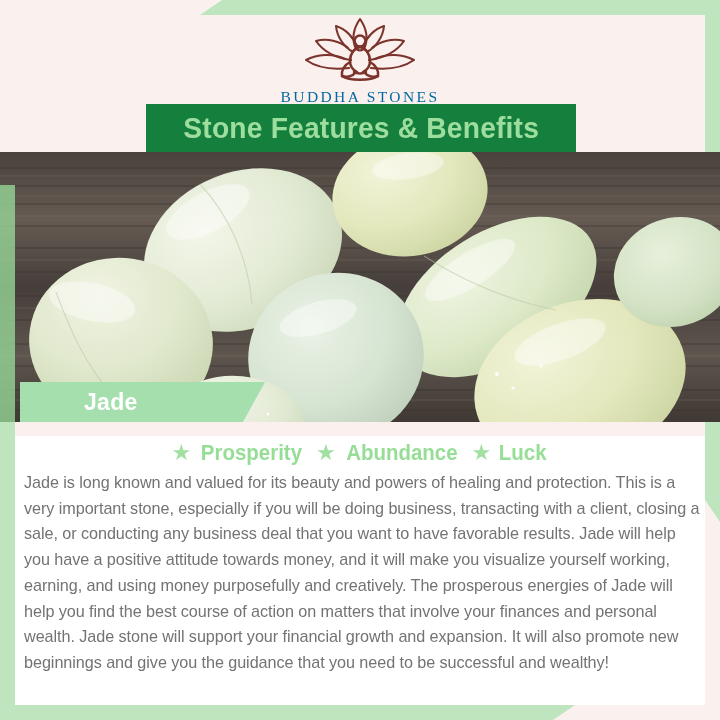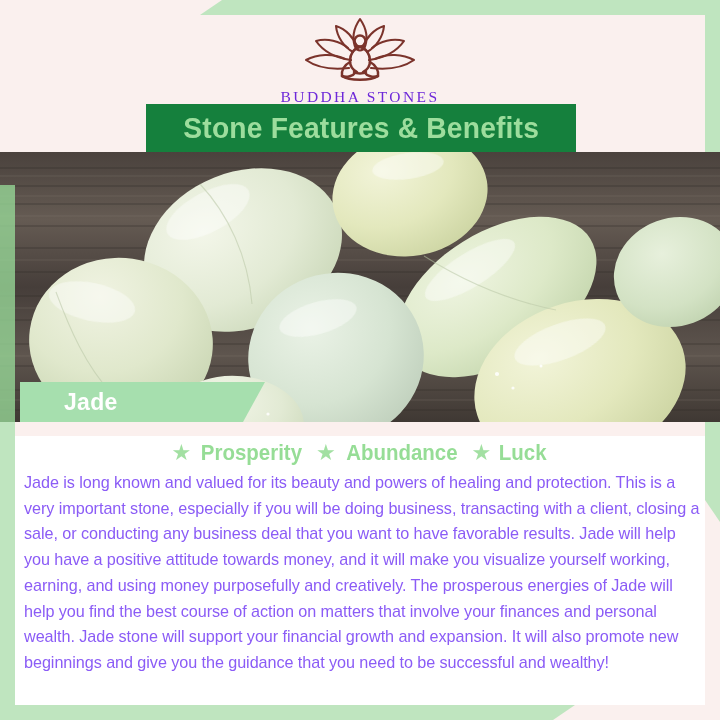--- a/index.html
+++ b/index.html
@@ -36,21 +36,21 @@
   
   #logo-block{
     position:absolute;top:12px;left:0;width:720px;height:130px;
     display:flex;flex-direction:column;align-items:center;justify-content:flex-start;
     pointer-events:none;
   }
   #logo-mark{width:118px;height:72px;display:block;}
   #logo-word{
     margin-top:4px;
     font-family:"Liberation Serif","DejaVu Serif",serif;
-    font-size:15.5px;letter-spacing:2.4px;color:#6d28d9;
+    font-size:15.5px;letter-spacing:2.4px;color:#0369a1;
     font-weight:400;
   }
 
   
   #headline-band{
     position:absolute;top:104px;left:146px;width:430px;height:48px;
     background:#15803d;
     display:flex;align-items:center;justify-content:center;
   }
   #headline-text{
@@ -76,21 +76,21 @@
 
   
   #jade-band{
     position:absolute;top:382px;left:20px;width:245px;height:40px;
     background:#a6dfae;
     clip-path:polygon(0 0,100% 0,calc(100% - 22px) 100%,0 100%);
     display:flex;align-items:center;
   }
   #jade-label{
     color:#ffffff;font-size:23px;font-weight:bold;
-    margin-left:44px;letter-spacing:.3px;
+    margin-left:64px;letter-spacing:.3px;
   }
 
   
   #content{
     position:absolute;top:422px;left:15px;width:690px;height:283px;
     background:#ffffff;
   }
   #content-topstrip{
     position:absolute;top:0;left:0;width:690px;height:14px;
     background:#fbf0ee;
@@ -106,21 +106,21 @@
   .benefit-star{
     color:#a2e0a2;font-size:22px;line-height:1;
   }
   .benefit-label{
     color:#96dd96;font-size:22px;font-weight:bold;
     transform:scaleX(.93);
   }
 
   #body-text{
     position:absolute;top:48px;left:9px;width:678px;
-    font-size:16.2px;line-height:25.7px;color:#8b5cf6;
+    font-size:16.2px;line-height:25.7px;color:#737373;
     letter-spacing:-.05px;
     text-align:left;
     word-spacing:-.1px;
   }
 </style>
 </head>
 <body>
 
 <div id="card">
 

